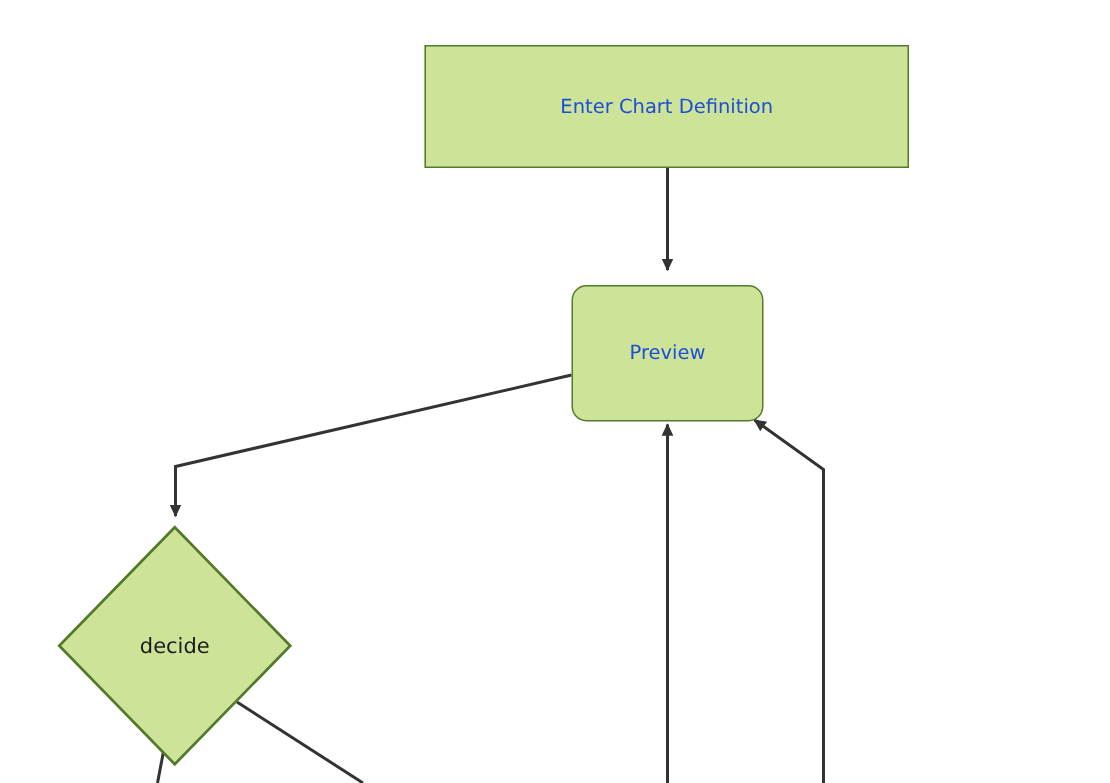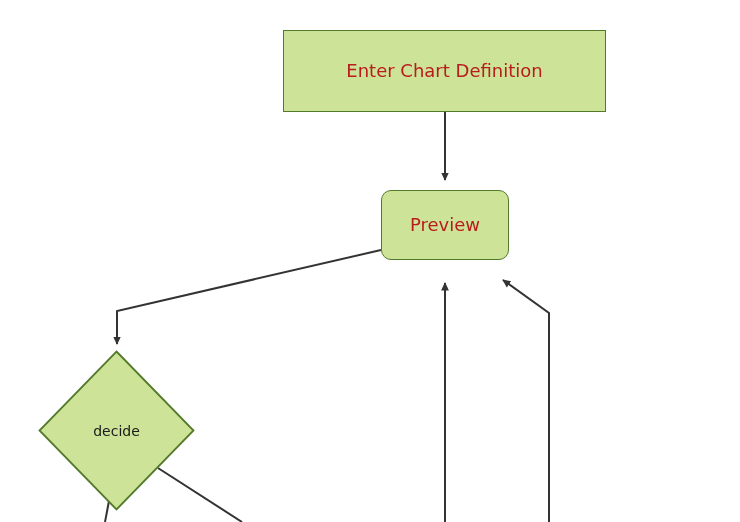--- a/index.html
+++ b/index.html
@@ -23,23 +23,23 @@
     top: 0;
     width: 740px;
     height: 522px;
   }
   .node {
     position: absolute;
     box-sizing: border-box;
     display: flex;
     align-items: center;
     justify-content: center;
-    color: #b91c1c;
+    color: #1d4ed8;
     font-family: "DejaVu Sans", sans-serif;
-    font-size: 18px;
+    font-size: 13px;
     line-height: 1;
     white-space: nowrap;
   }
   .node-rect {
     background: #cde498;
     border: 1.6px solid #537a2b;
   }
   .node-round {
     background: #cde498;
     border: 1.6px solid #537a2b;
@@ -88,21 +88,21 @@
 
     <path d="M445,522 L445,283" fill="none" stroke="#333333" stroke-width="2" marker-end="url(#arrowhead)"></path>
 
     <path d="M549,522 L549,313 L503,280" fill="none" stroke="#333333" stroke-width="2" marker-end="url(#arrowhead)"></path>
   </svg>
 
   <div class="node node-rect" style="left:283px; top:30px; width:323px; height:82px;">
     <span class="node-label">Enter Chart Definition</span>
   </div>
 
-  <div class="node node-round" style="left:381px; top:190px; width:128px; height:70px;">
+  <div class="node node-round" style="left:381px; top:190px; width:128px; height:91px;">
     <span class="node-label">Preview</span>
   </div>
 
   <div class="diamond-wrap" style="left:38px; top:350px; width:157px; height:161px;">
     <svg width="157" height="161" viewBox="0 0 157 161" style="position:absolute; left:0; top:0;">
       <polygon points="78.5,1.5 155.5,80.5 78.5,159.5 1.5,80.5" fill="#cde498" stroke="#537a2b" stroke-width="1.8"></polygon>
     </svg>
     <span class="diamond-label">decide</span>
   </div>
 

